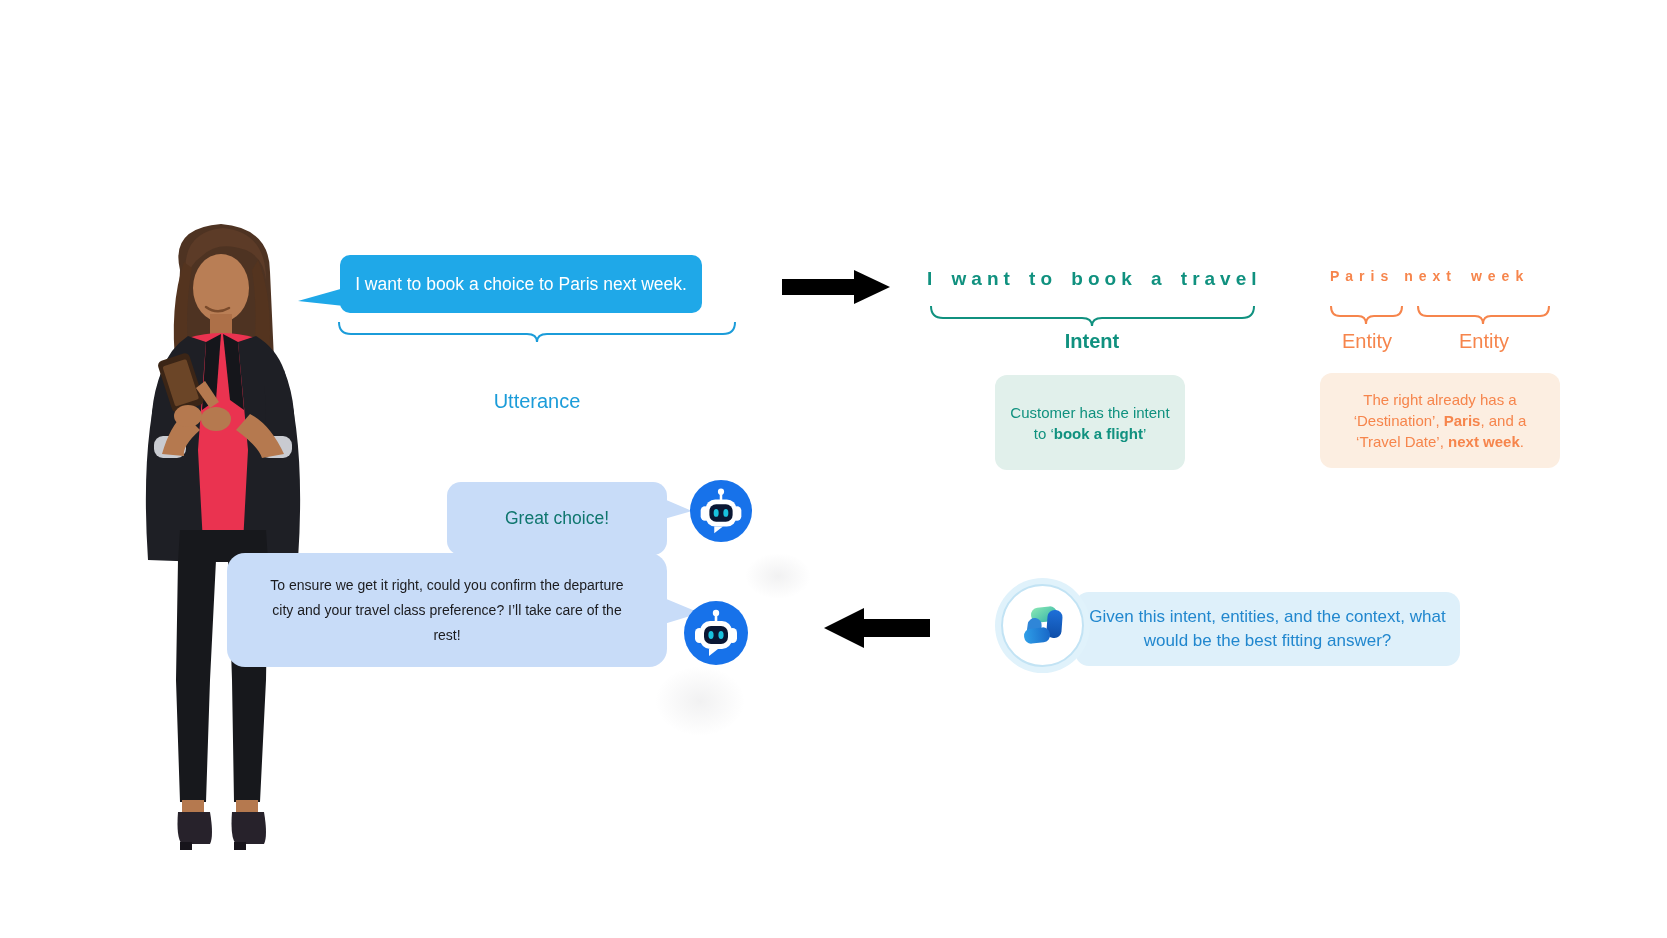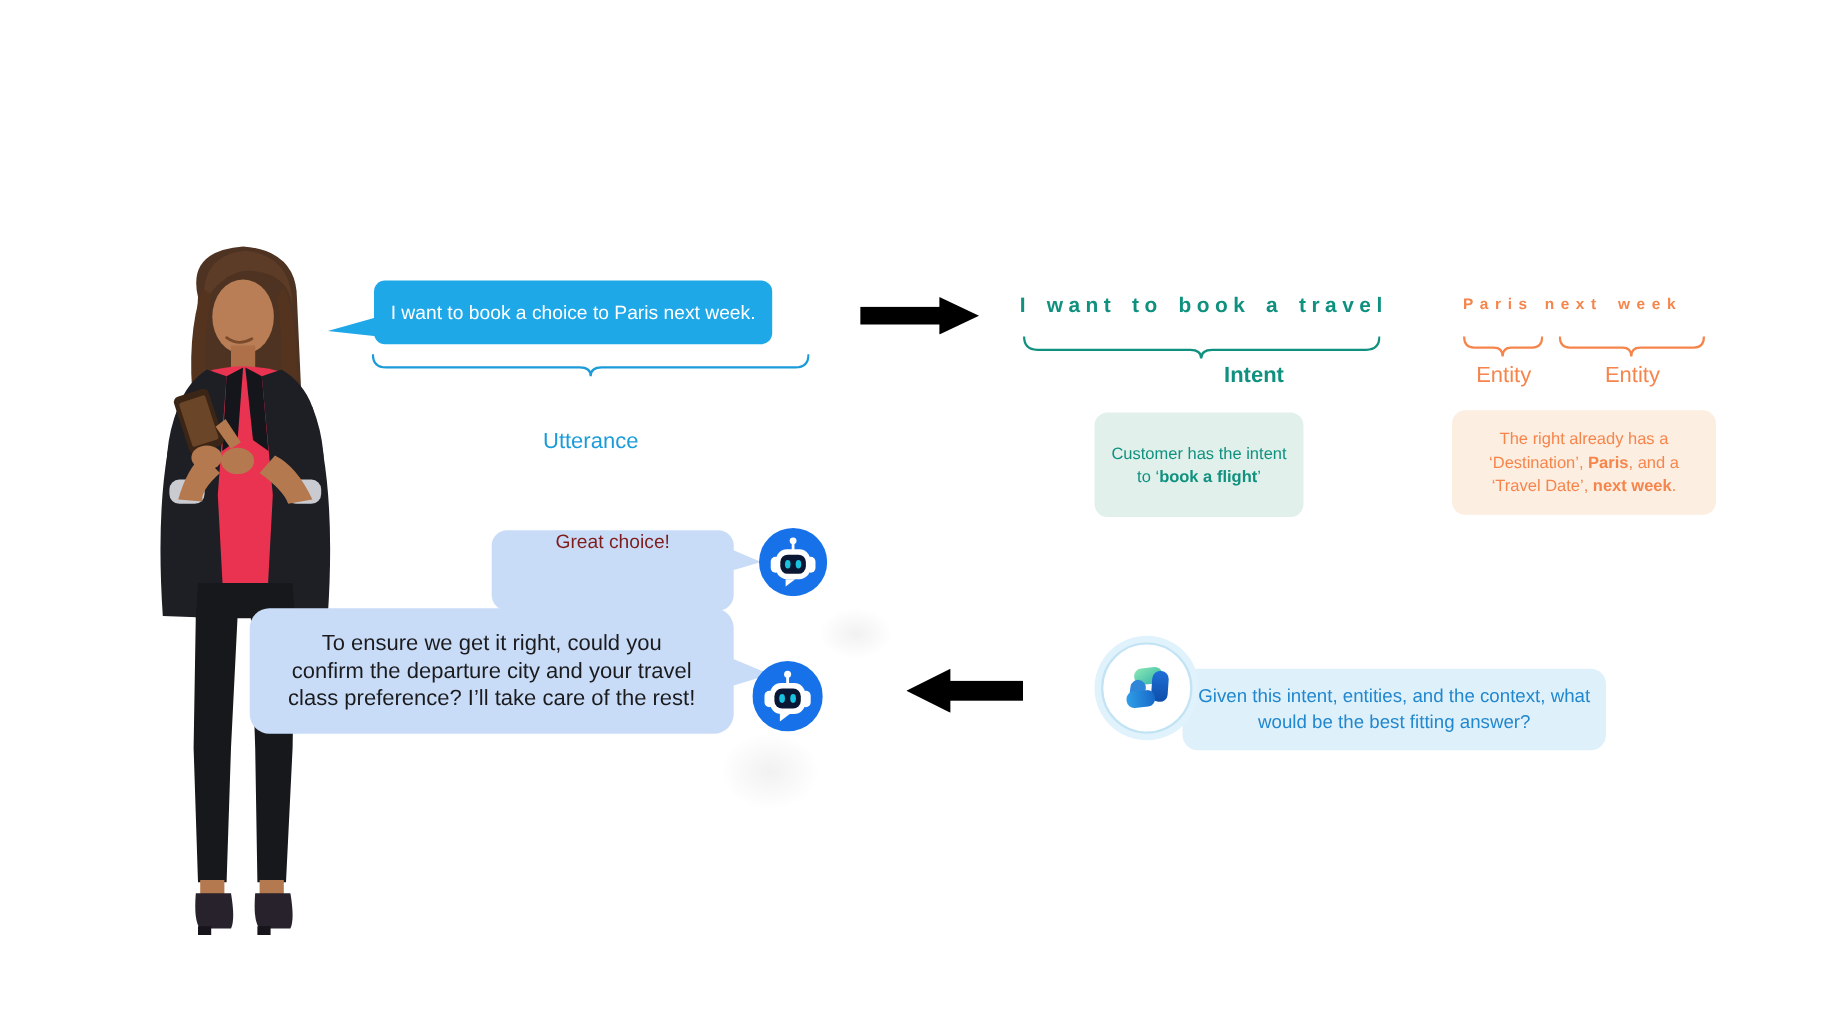--- a/index.html
+++ b/index.html
@@ -16,56 +16,56 @@
     font-size:20px;margin-top:42px;}
 
   
   .arrow-right{left:782px;top:270px;}
   .arrow-left{left:824px;top:608px;}
 
   
   .intent-phrase{left:927px;top:268px;white-space:nowrap;color:var(--teal,#10917F);
     font-size:19px;font-weight:600;letter-spacing:5px;word-spacing:4px;}
   .intent-bracket{left:930px;top:306px;}
-  .intent-label{left:1060px;top:330px;width:160px;text-align:center;color:var(--teal,#10917F);
+  .intent-label{left:1012px;top:330px;width:160px;text-align:center;color:var(--teal,#10917F);
     font-size:20px;font-weight:600;}
   .intent-box{left:995px;top:375px;width:190px;height:95px;background:var(--teal_bg,#E1F0EB);
     border-radius:12px;color:var(--teal,#10917F);font-size:15px;line-height:21px;
     display:flex;align-items:center;justify-content:center;text-align:center;padding:0 12px;box-sizing:border-box;}
 
   
   .entity-phrase{left:1330px;top:268px;white-space:nowrap;color:var(--orange,#F6854C);
     font-size:14px;font-weight:600;letter-spacing:6px;word-spacing:4px;}
   .entity-phrase .w2{margin-left:10px;}
   .entity-bracket-1{left:1330px;top:306px;}
   .entity-bracket-2{left:1417px;top:306px;}
   .entity-label-1{left:1287px;top:330px;width:160px;text-align:center;color:var(--orange,#F6854C);font-size:20px;}
   .entity-label-2{left:1404px;top:330px;width:160px;text-align:center;color:var(--orange,#F6854C);font-size:20px;}
   .entity-box{left:1320px;top:373px;width:240px;height:95px;background:var(--orange_bg,#FCEEE1);
     border-radius:12px;color:var(--orange,#F6854C);font-size:15px;line-height:21px;
     display:flex;align-items:center;justify-content:center;text-align:center;padding:0 12px;box-sizing:border-box;}
 
   
   .chat-short{left:447px;top:482px;width:220px;height:73px;background:var(--chat_bubble,#C8DCF8);
-    border-radius:14px;color:#7f1d1d;font-size:17.5px;display:flex;align-items:flex-start;justify-content:center;}
+    border-radius:14px;color:#0f766e;font-size:17.5px;display:flex;align-items:center;justify-content:center;}
   .chat-short-tail{left:664px;top:499px;}
   .chat-long{left:227px;top:553px;width:440px;height:114px;background:var(--chat_bubble,#C8DCF8);
-    border-radius:18px;color:#1b1b1e;font-size:20px;line-height:25px;
+    border-radius:18px;color:#1b1b1e;font-size:14px;line-height:25px;
     display:flex;align-items:center;justify-content:center;text-align:center;padding:0 32px;box-sizing:border-box;}
   .chat-long-tail{left:664px;top:596px;}
   .bot-icon-1{left:690px;top:480px;width:62px;height:62px;}
   .bot-icon-2{left:684px;top:601px;width:64px;height:64px;}
   .blob{border-radius:50%;background:radial-gradient(closest-side,rgba(60,60,70,0.07),rgba(60,60,70,0));}
   .blob-1{left:745px;top:553px;width:66px;height:46px;}
   .blob-2{left:655px;top:666px;width:90px;height:70px;}
 
   
   .copilot-bubble{left:1075px;top:592px;width:385px;height:74px;background:var(--copilot_bubble_bg,#DEF0FA);
     border-radius:14px;color:var(--copilot_text,#2187CE);font-size:17px;line-height:24px;
-    display:flex;align-items:center;justify-content:center;text-align:center;padding:0 14px;box-sizing:border-box;margin-top:16px;}
+    display:flex;align-items:center;justify-content:center;text-align:center;padding:0 14px;box-sizing:border-box;}
   .copilot-ring{left:995px;top:578px;width:95px;height:95px;border-radius:50%;
     background:#E0F2FB;display:flex;align-items:center;justify-content:center;}
   .copilot-ring-inner{width:83px;height:83px;border-radius:50%;background:#ffffff;
     border:2px solid #C2E3F4;box-sizing:border-box;display:flex;align-items:center;justify-content:center;}
 
   svg{display:block;}
 </style>
 </head>
 <body>
 

